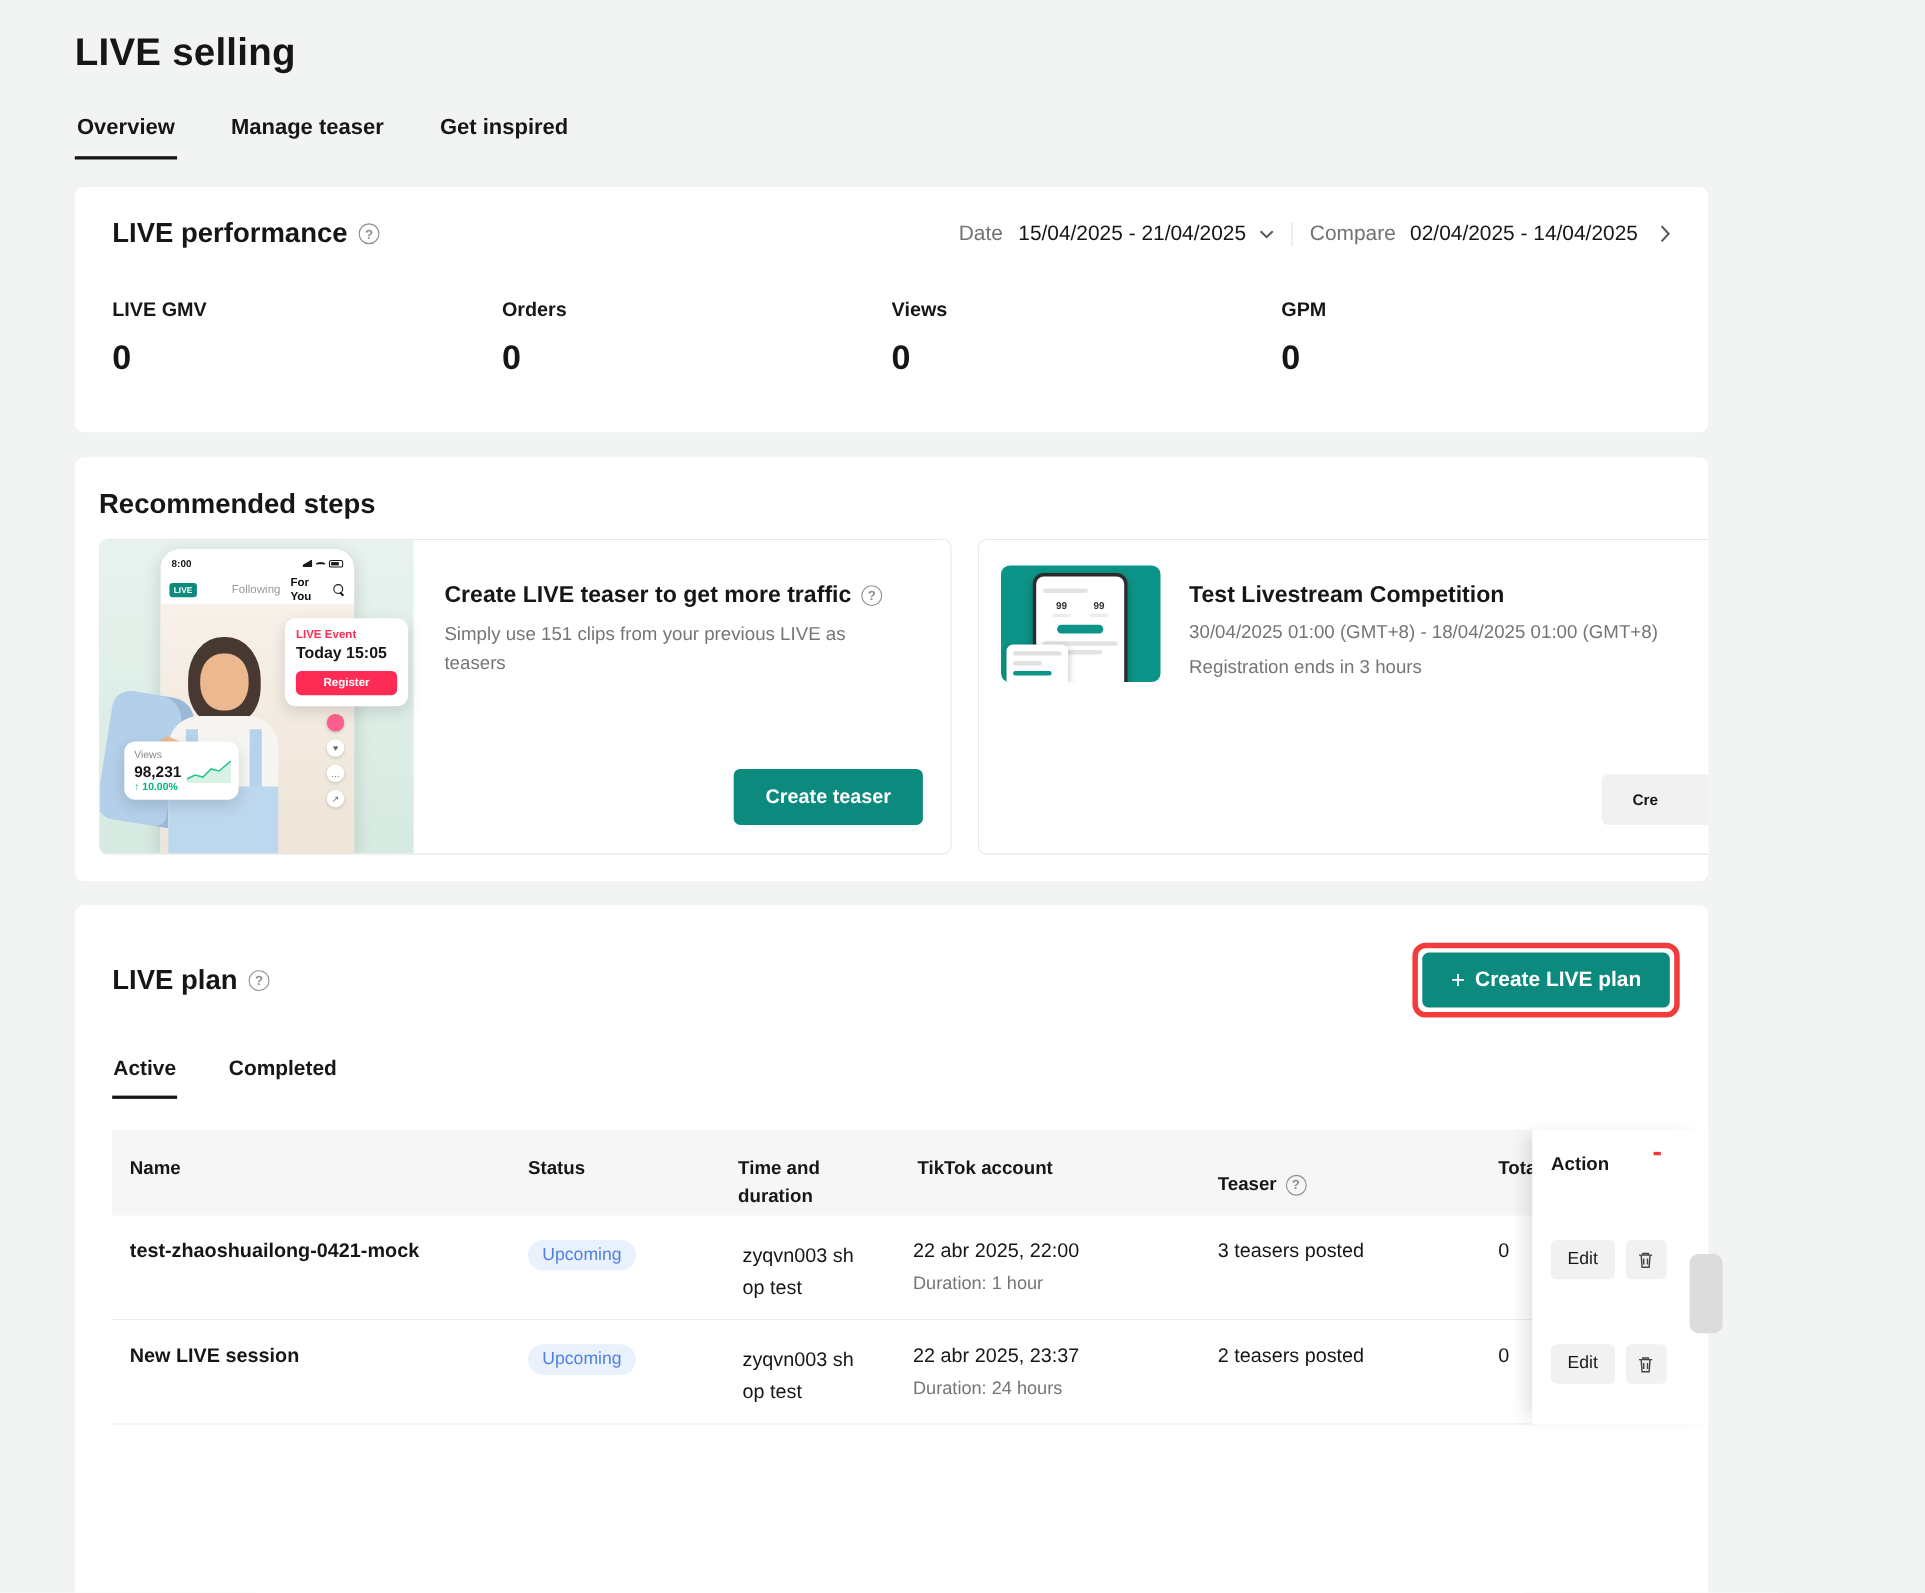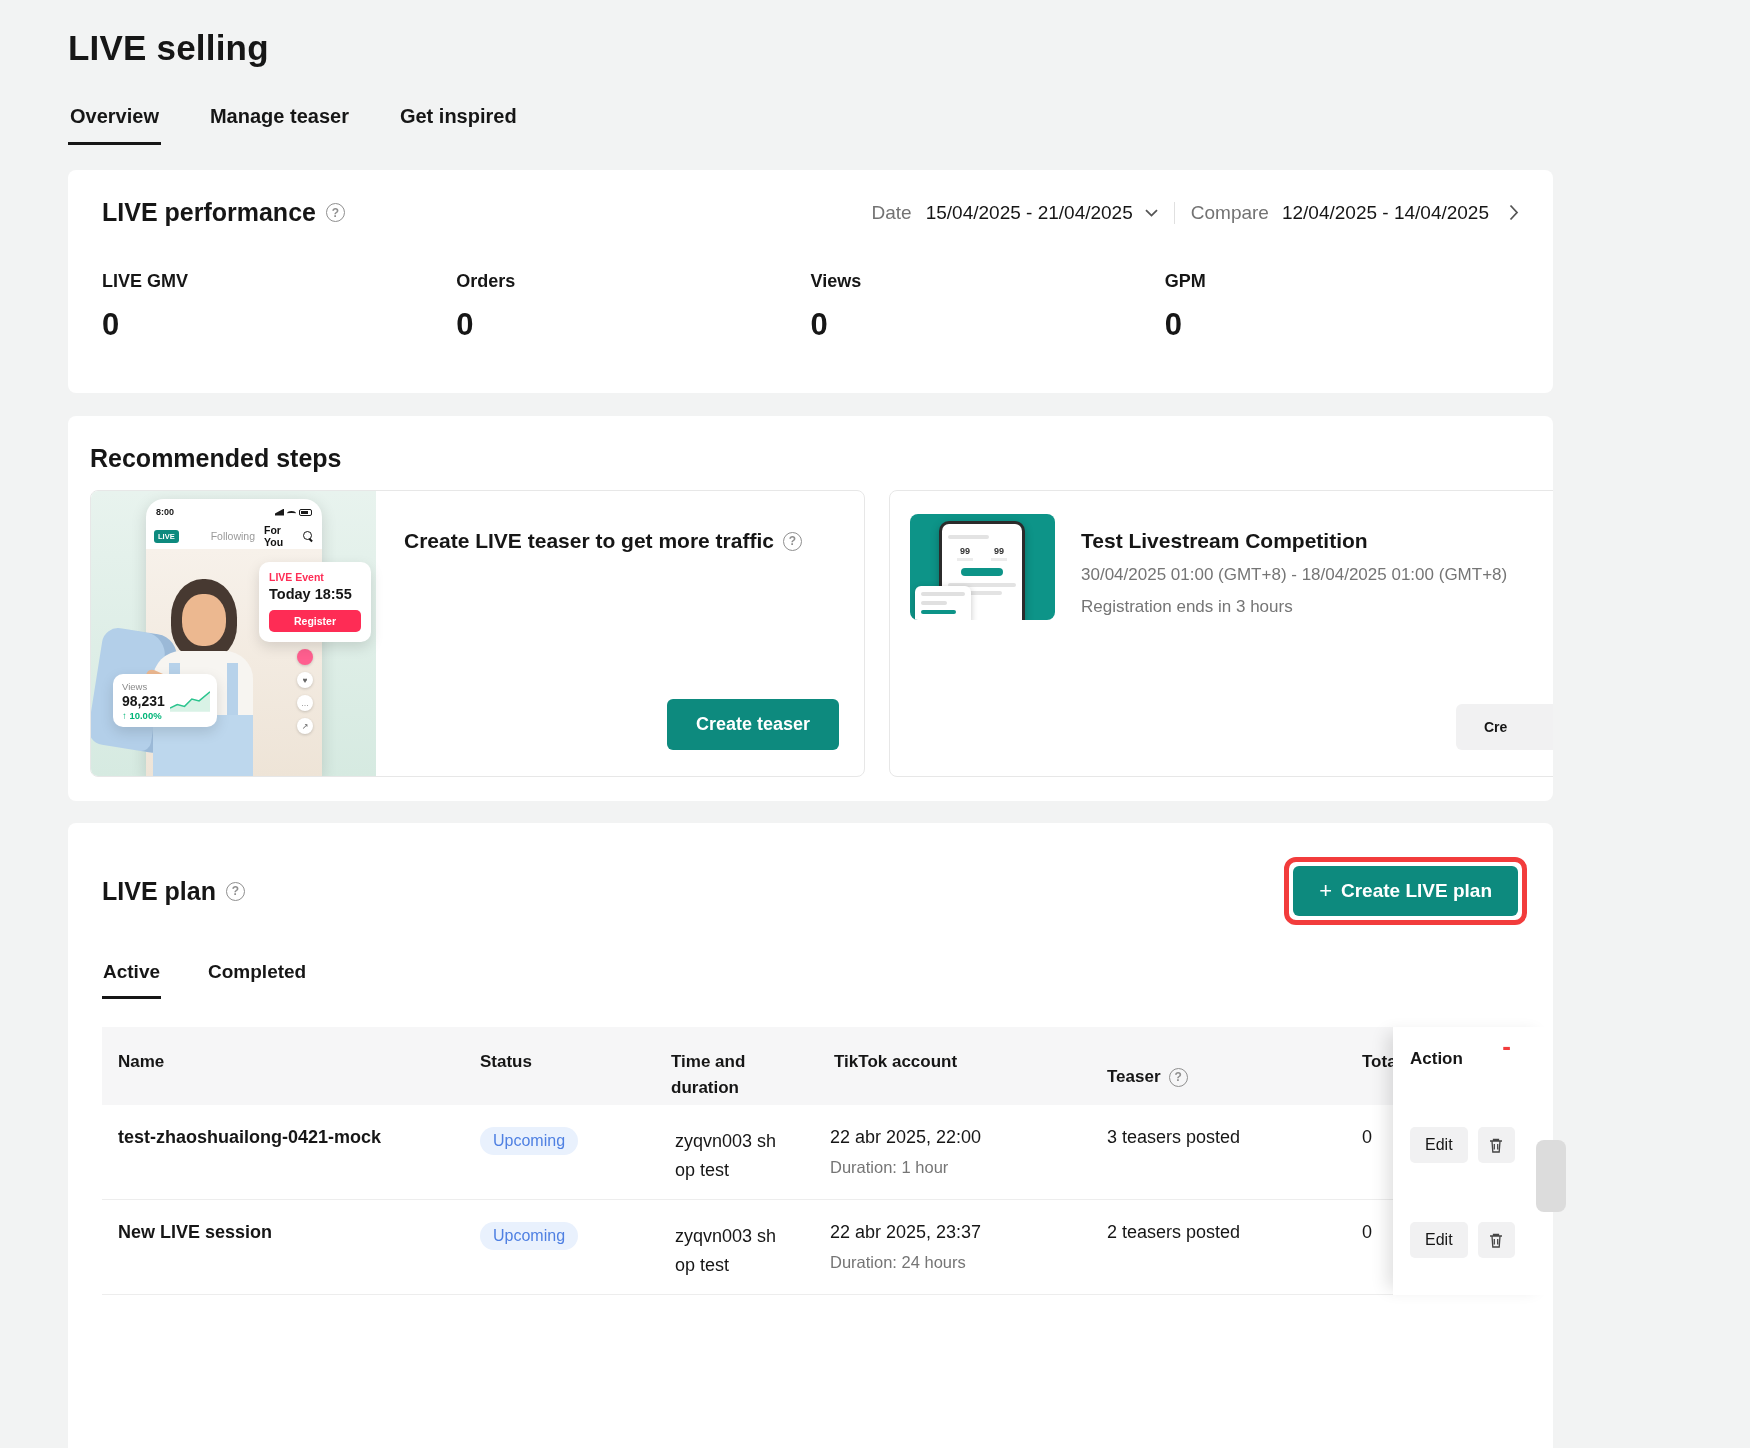--- a/index.html
+++ b/index.html
@@ -188,21 +188,21 @@
         <div class="perf-controls">
           <span class="muted">Date</span>
           <span class="date-select">
             <span>15/04/2025 - 21/04/2025</span>
             <svg width="13" height="8" viewBox="0 0 13 8">
                 <path d="M1 1.2l5.5 5.4L12 1.2" stroke="#555" stroke-width="1.8" fill="none"></path>
               </svg>
           </span>
           <span class="vdiv"></span>
           <span class="muted">Compare</span>
-          <span class="compare-value">12/04/2025 - 14/04/2025</span>
+          <span class="compare-value">02/04/2025 - 14/04/2025</span>
           <span class="chev-right-btn">
             <svg width="10" height="17" viewBox="0 0 10 17">
                 <path d="M1.5 1.5l6.5 7-6.5 7" stroke="#555" stroke-width="1.8" fill="none"></path>
               </svg>
           </span>
         </div>
       </div>
       <div class="metrics">
         <div class="metric">
           <div class="metric-label">LIVE GMV</div>
@@ -257,38 +257,39 @@
               <div class="p-hair"></div>
               <div class="p-face"></div>
               <div class="p-shirt"></div>
               <div class="p-strap l"></div>
               <div class="p-strap r"></div>
               <div class="p-arm"></div>
               <div class="p-overall"></div>
             </div>
             <div class="event-card">
               <div class="ev-label">LIVE Event</div>
-              <div class="ev-time">Today 18:55</div>
+              <div class="ev-time">Today 15:05</div>
               <div class="ev-register">Register</div>
             </div>
             <div class="views-card">
               <div class="v-label">Views</div>
               <div class="v-value">98,231</div>
               <div class="v-change"><span>↑</span> <span>10.00%</span></div>
               <svg class="spark" width="40" height="26" viewBox="0 0 44 26">
                 <path d="M0 22 L8 18 L16 20 L24 12 L32 14 L44 4 L44 26 L0 26 Z" fill="#d9f2e6"></path>
                 <path d="M0 22 L8 18 L16 20 L24 12 L32 14 L44 4" stroke="#2bc48e" stroke-width="1.6" fill="none"></path>
               </svg>
             </div>
           </div>
           <div class="rec-text">
             <div class="rec-item-title">
               <span>Create LIVE teaser to get more traffic</span>
               <span class="help-icon">?</span>
             </div>
+            <p class="rec-item-desc">Simply use 151 clips from your previous LIVE as teasers</p>
           </div>
           <button class="teal-btn btn-abs">Create teaser</button>
         </div>
 
         <div class="rec-item">
           <div class="comp-img">
             <div class="comp-phone">
               <div class="comp-screen">
                 <div class="cbar w60"></div>
                 <div class="cstats">

